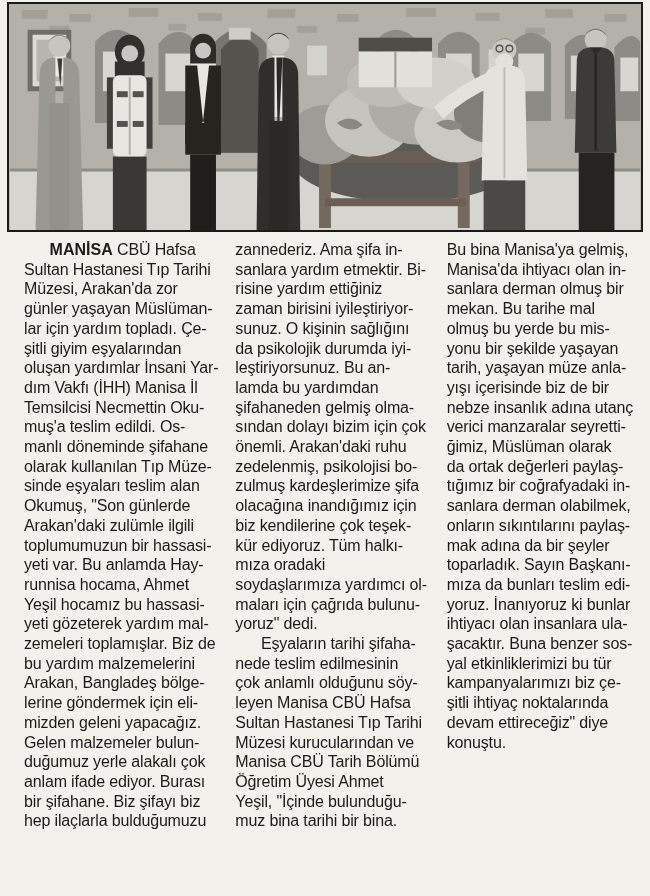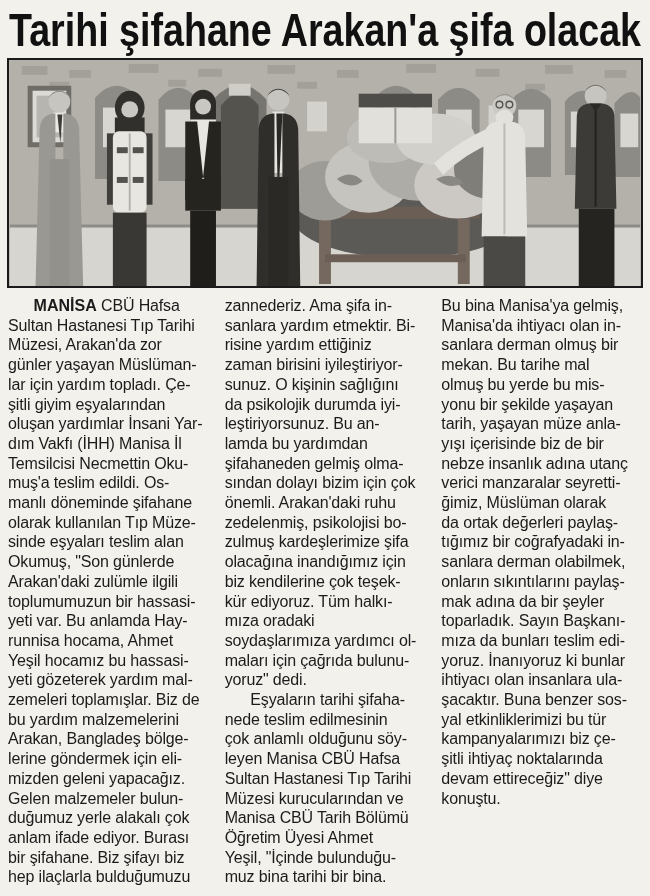--- a/index.html
+++ b/index.html
@@ -25,21 +25,21 @@
     padding: 2px 7px 0 7px;
   }
   .photo-wrap svg {
     display: block;
     background: #b9b6b0;
     border: 2px solid #1a1a1a;
   }
   .columns {
     display: flex;
     gap: 16px;
-    padding: 8px 8px 0 8px;
+    padding: 8px 8px 0 24px;
   }
   .col {
     flex: 1 1 0;
     min-width: 0;
     font-size: 16px;
     line-height: 19.7px;
     letter-spacing: -0.15px;
     color: #1b1b1b;
   }
   .para {
@@ -49,25 +49,20 @@
   .para.indent { text-indent: 1.6em; }
   .para strong { font-weight: 700; }
   .dateline { font-weight: 700; letter-spacing: 0; }
   .agency { font-weight: 700; }
 </style>
 </head>
 <body>
 
 <div class="page">
 
-  <div class="headline-wrap">
-    <svg width="636" height="52" viewBox="0 0 636 52">
-      <text x="2" y="42" font-family="Liberation Sans, DejaVu Sans, sans-serif" font-size="47" font-weight="700" fill="#111111" textLength="632" lengthAdjust="spacingAndGlyphs">Tarihi şifahane Arakan'a şifa olacak</text>
-    </svg>
-  </div>
 
   <figure class="photo-wrap" style="margin:0">
     <svg width="632" height="226" viewBox="0 0 636 228">
 
       <rect x="0" y="0" width="636" height="228" fill="#b4b1aa"></rect>
 
       <g fill="#a09d96" opacity="0.8">
         <rect x="12" y="6" width="26" height="9"></rect>
           <rect x="60" y="10" width="22" height="8"></rect>
         <rect x="120" y="4" width="30" height="9"></rect>

